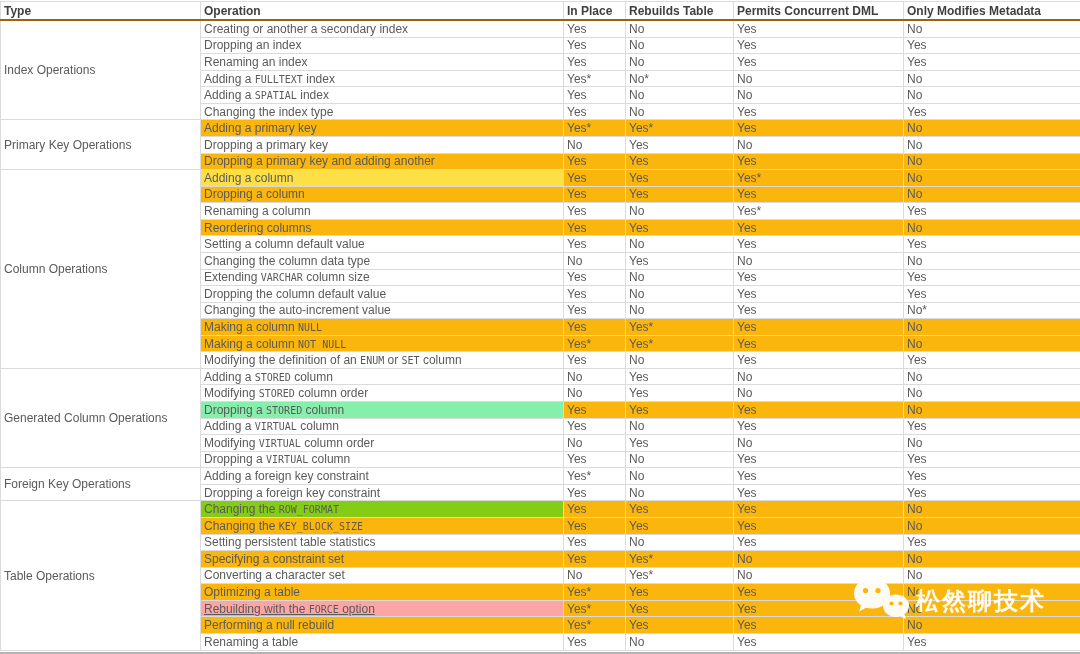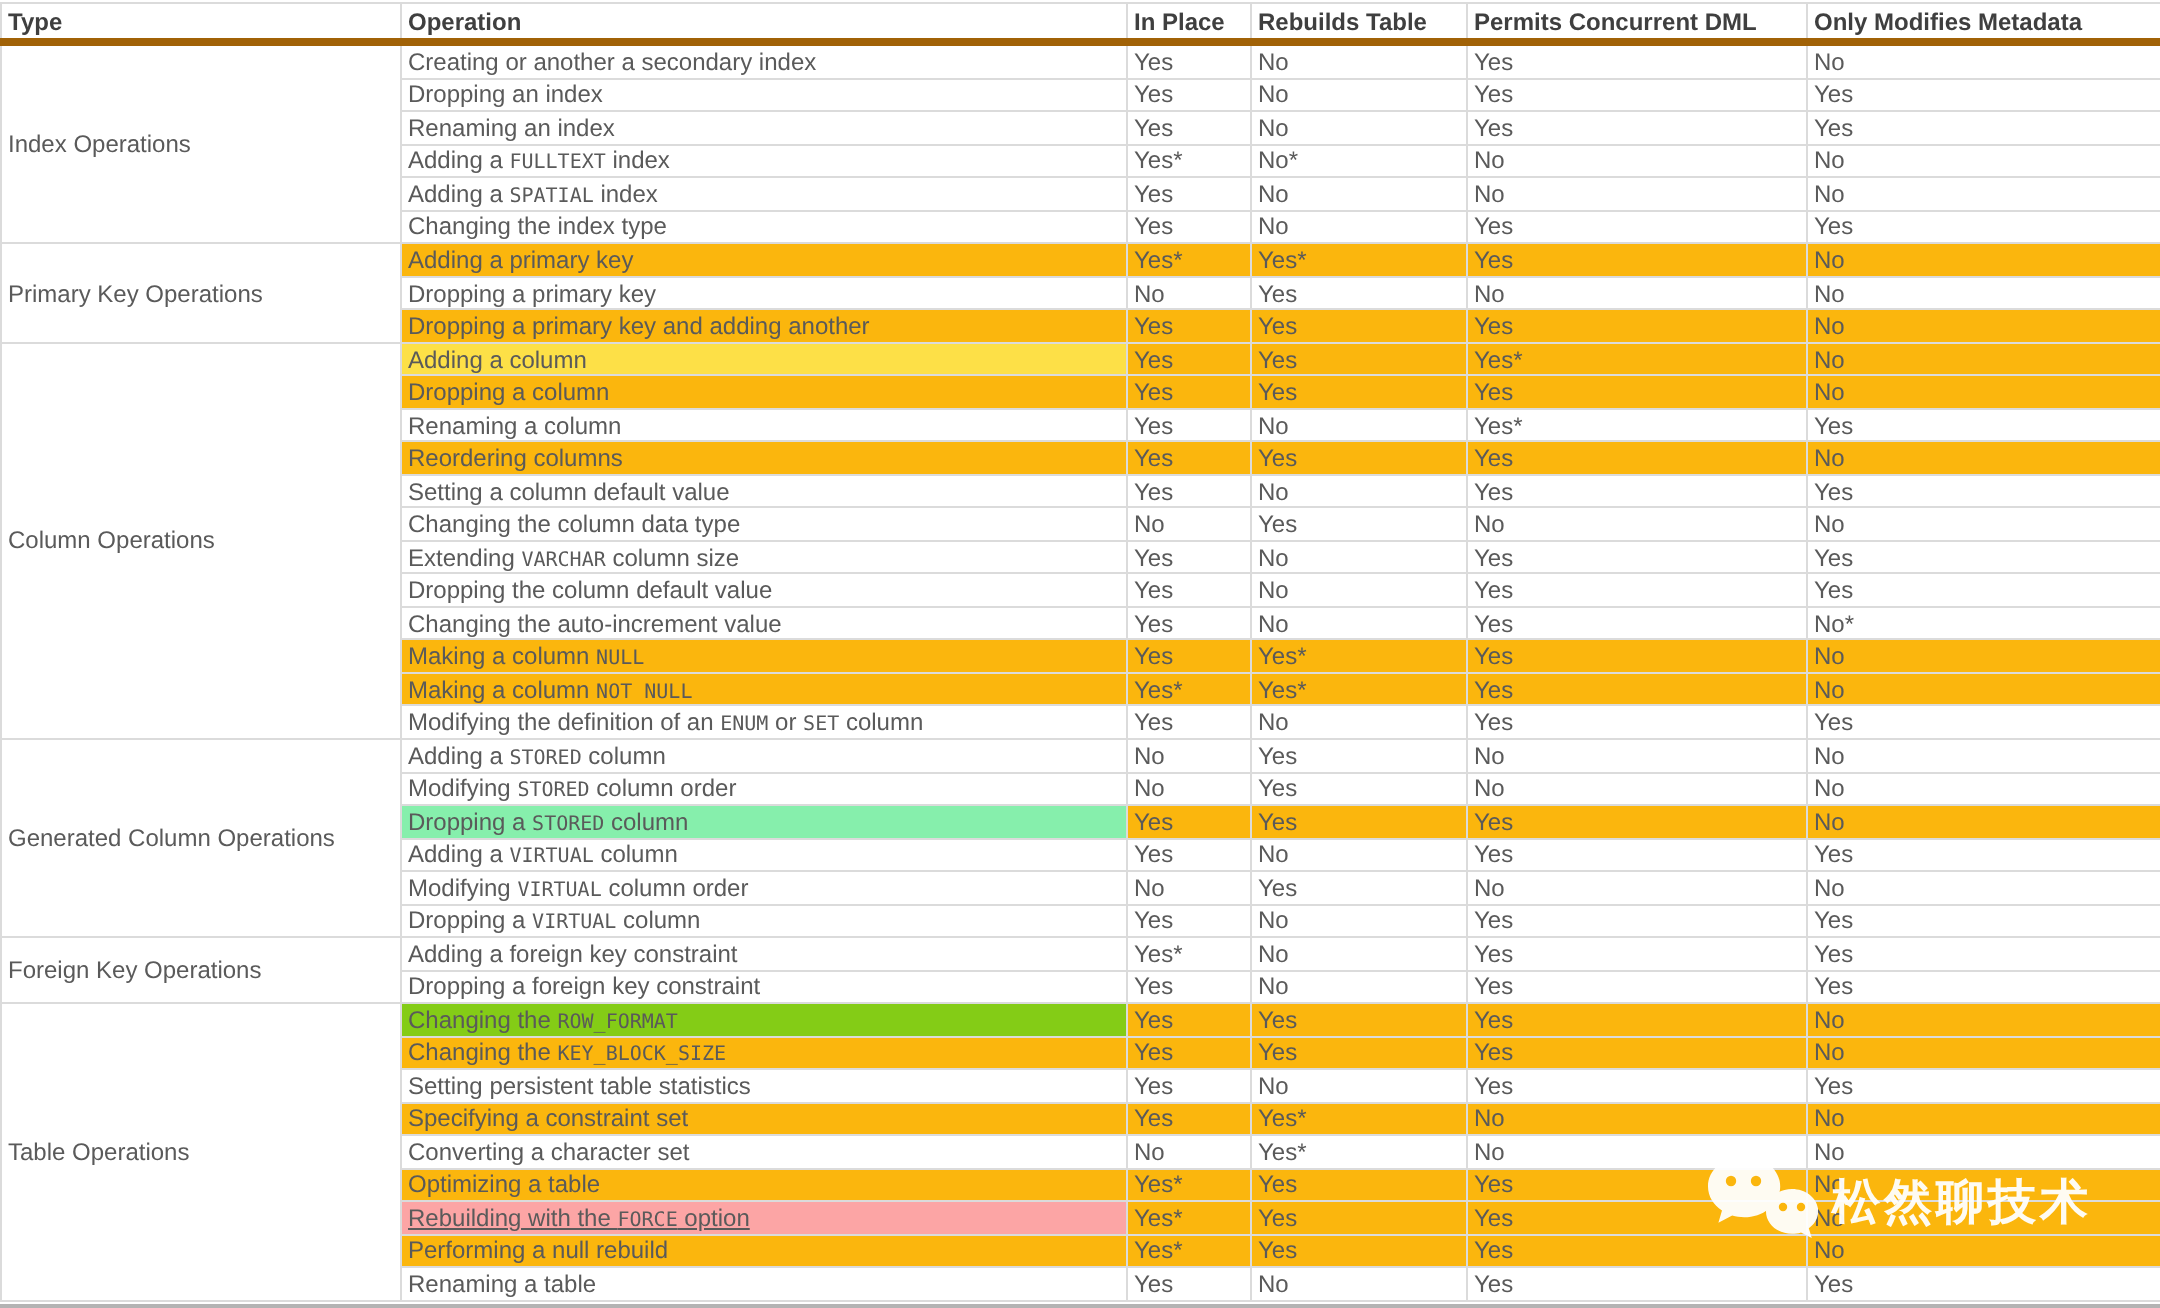--- a/index.html
+++ b/index.html
@@ -19,21 +19,21 @@
     font-size:12px;
     color:#5a5a5a;
     text-align:left;
     white-space:nowrap;
     overflow:hidden;
     vertical-align:middle;
   }
   th{
     color:#3f3f3f;
     font-weight:bold;
-    border-bottom:4px solid #a16207;
+    border-bottom:2px solid #a16207;
     height:17px;
   }
   td.type-cell{background:#ffffff;color:#5a5a5a;}
   code{
     font-family:"DejaVu Sans Mono","Liberation Mono",monospace;
     font-size:10px;
   }
   .bottom-strip{
     position:absolute;left:0;top:651px;width:1080px;height:3px;
     background:#b3b3b3;

